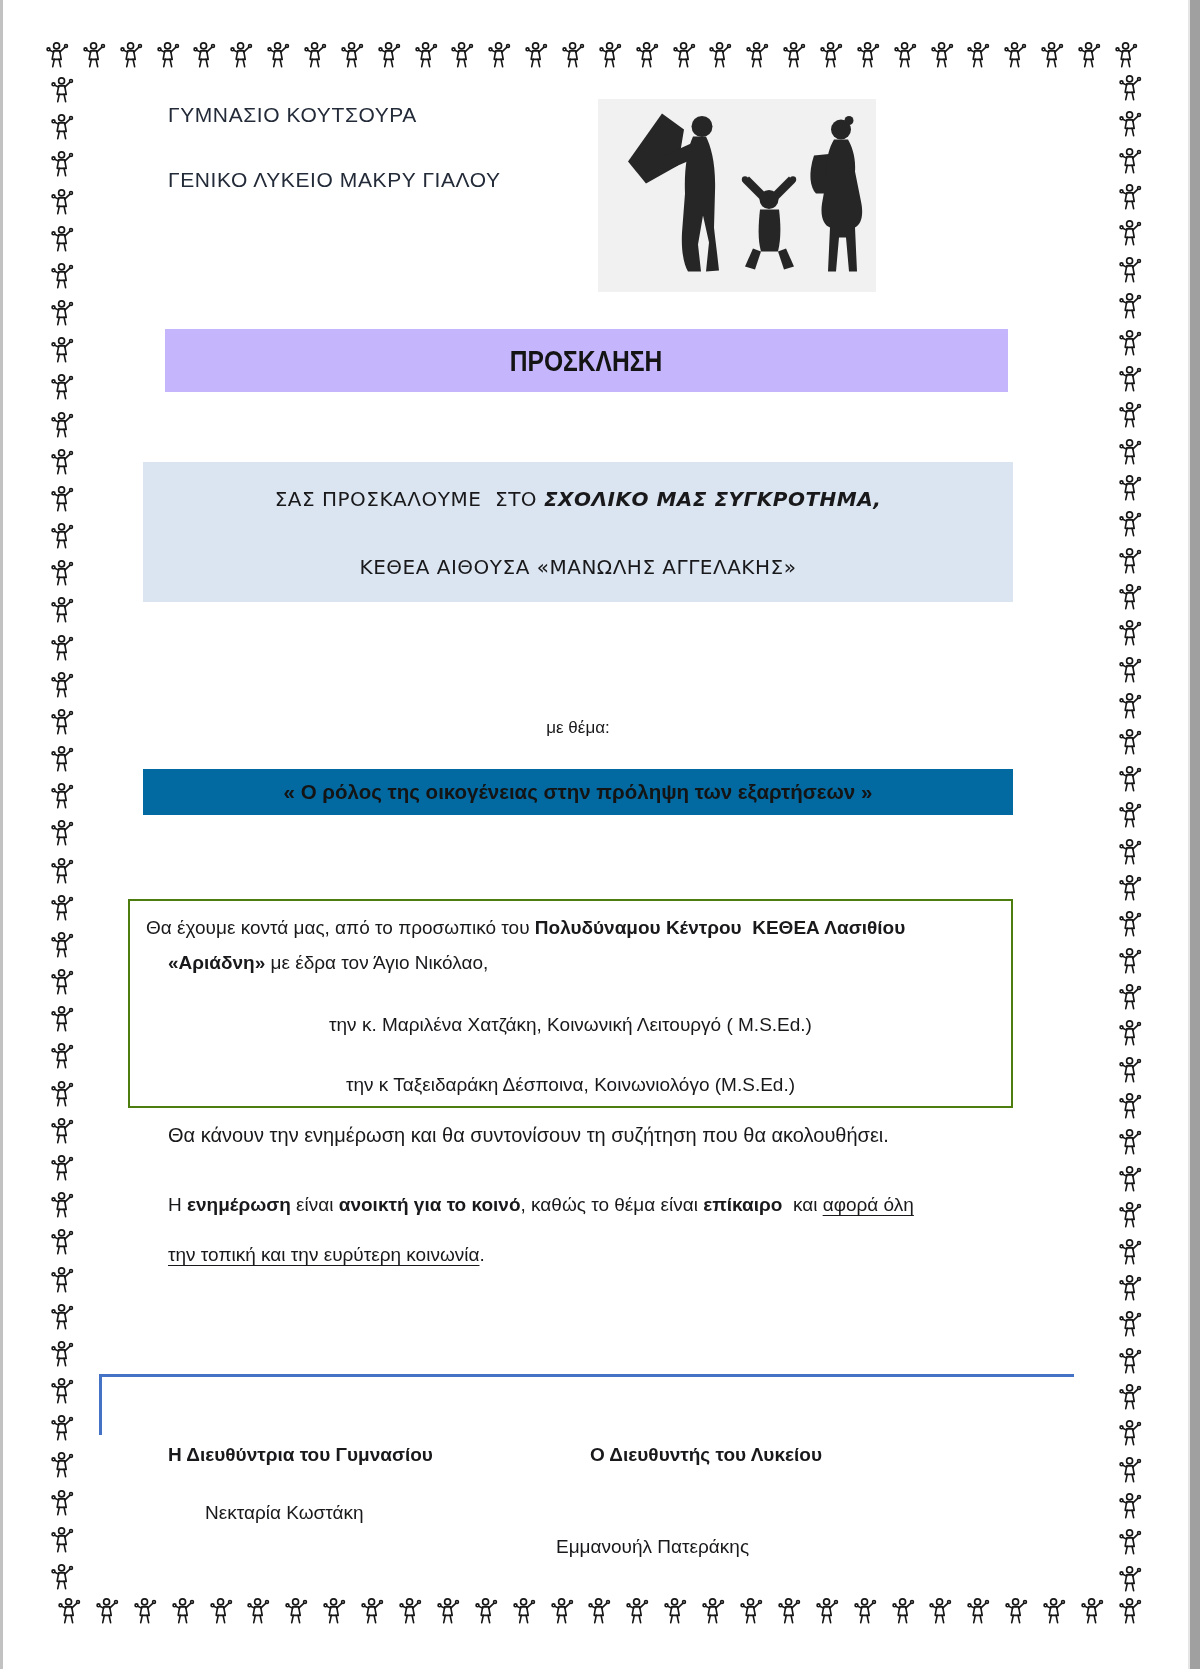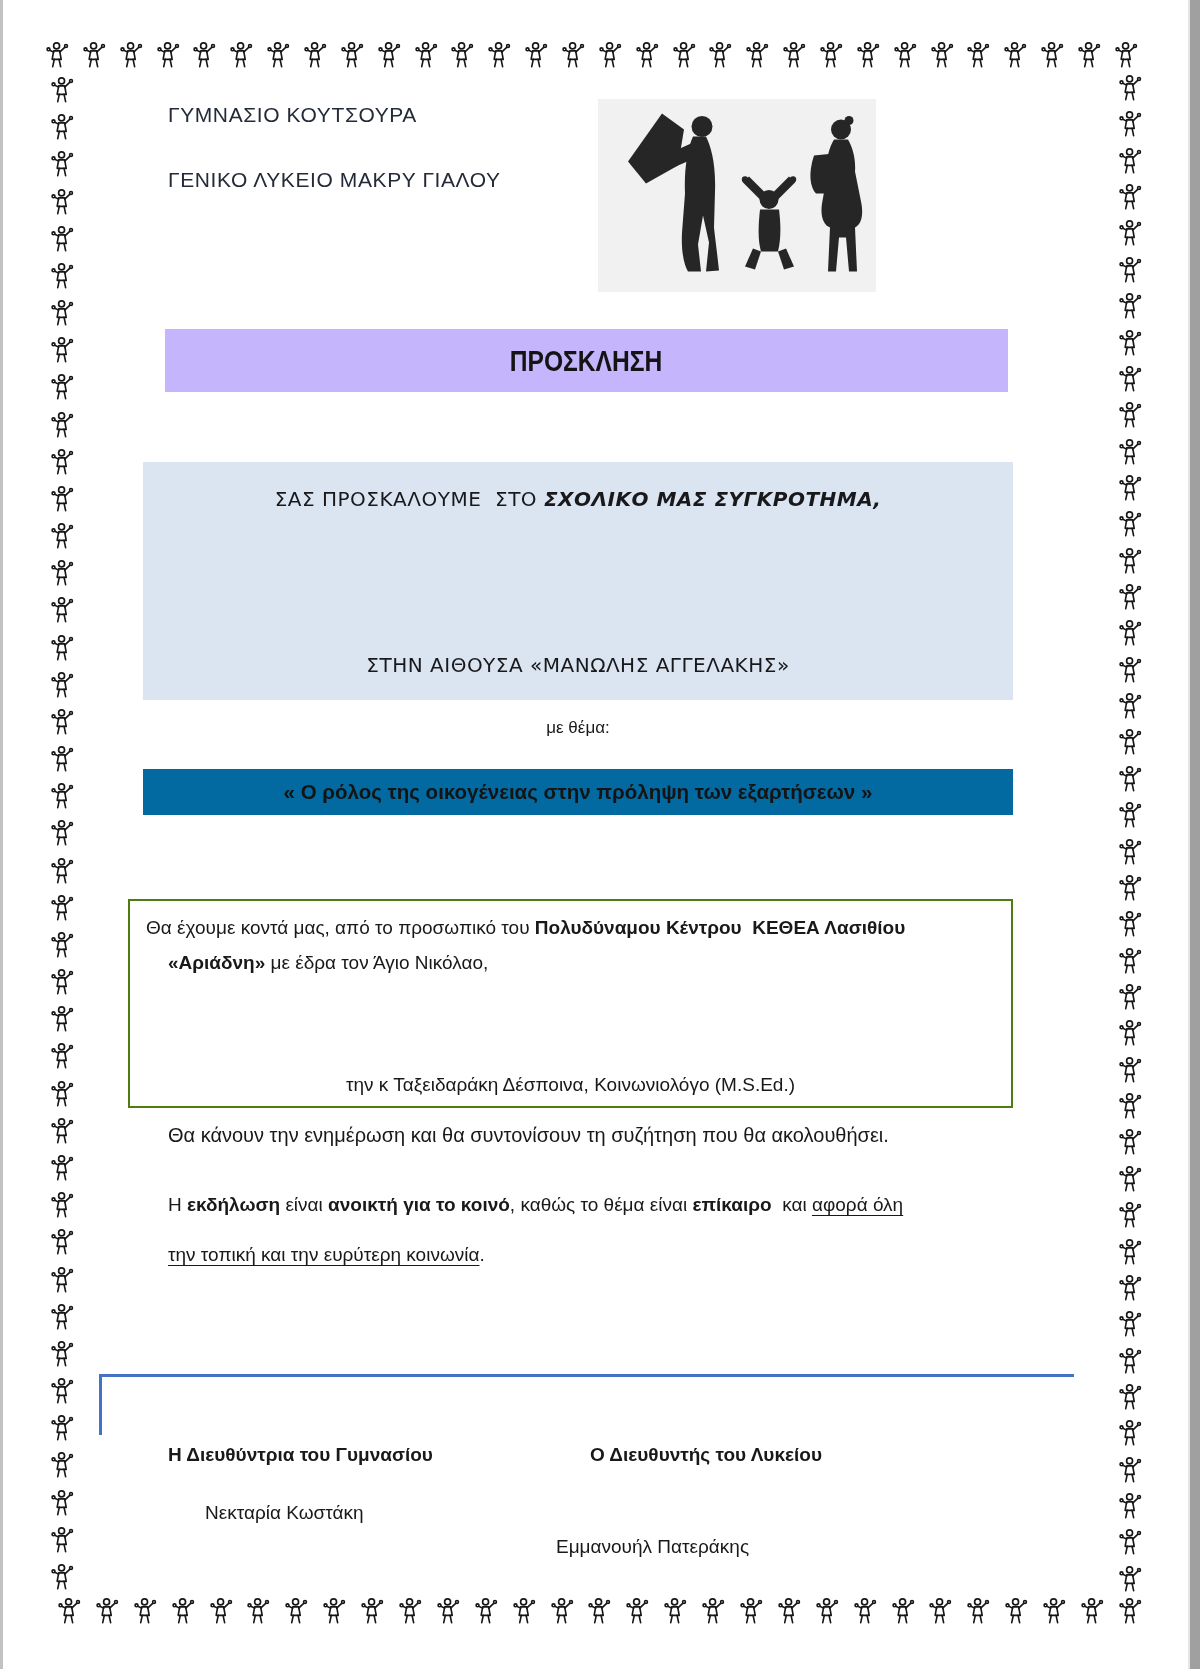--- a/index.html
+++ b/index.html
@@ -29,21 +29,21 @@
   .title-banner{
     position:absolute;left:165px;top:329px;width:843px;height:63px;
     background:#c4b5fd;display:flex;align-items:center;justify-content:center;
   }
   .title-banner span{
     font-weight:bold;font-size:30px;color:#141414;letter-spacing:0px;
     transform:scaleX(.82);display:inline-block;
   }
 
   .invite-banner{
-    position:absolute;left:143px;top:462px;width:870px;height:238px;
+    position:absolute;left:143px;top:462px;width:870px;height:140px;
     background:#dbe5f1;display:flex;flex-direction:column;justify-content:space-between;
     padding:25px 10px 23px 10px;box-sizing:border-box;
     text-align:center;font-family:"DejaVu Sans",sans-serif;font-size:20px;color:#19191c;
   }
   .invite-banner .ln{white-space:pre-wrap;letter-spacing:.5px;}
   .bi{font-weight:bold;font-style:italic;}
   .b{font-weight:bold;}
 
   .theme-label{position:absolute;left:143px;top:718px;width:870px;text-align:center;font-size:17px;color:#19191c;}
   .theme-banner{
@@ -1821,35 +1821,36 @@
     </g>
   </svg>
 </div>
 
 <div class="title-banner">
   <span>ΠΡΟΣΚΛΗΣΗ</span>
 </div>
 
 <div class="invite-banner">
   <div class="ln"><span>ΣΑΣ ΠΡΟΣΚΑΛΟΥΜΕ  ΣΤΟ </span><span class="bi">ΣΧΟΛΙΚΟ ΜΑΣ ΣΥΓΚΡΟΤΗΜΑ,</span></div>
-  <div class="ln">ΣΤΗΝ ΑΙΘΟΥΣΑ «ΜΑΝΩΛΗΣ ΑΓΓΕΛΑΚΗΣ»</div>
+  <div class="ln">ΚΕΘΕΑ ΑΙΘΟΥΣΑ «ΜΑΝΩΛΗΣ ΑΓΓΕΛΑΚΗΣ»</div>
 </div>
 
 <div class="theme-label">με θέμα:</div>
 <div class="theme-banner">
   <span>« Ο ρόλος της οικογένειας στην πρόληψη των εξαρτήσεων »</span>
 </div>
 
 <div class="speakers-box">
   <div class="l1"><span>Θα έχουμε κοντά μας, από το προσωπικό του </span><span class="b">Πολυδύναμου Κέντρου  ΚΕΘΕΑ Λασιθίου</span></div>
   <div class="l2"><span class="b">«Αριάδνη»</span><span> με έδρα τον Άγιο Νικόλαο,</span></div>
+  <div class="s1">την κ. Μαριλένα Χατζάκη, Κοινωνική Λειτουργό ( M.S.Ed.)</div>
   <div class="s2">την κ Ταξειδαράκη Δέσποινα, Κοινωνιολόγο (M.S.Ed.)</div>
 </div>
 
 <div class="close-p1">Θα κάνουν την ενημέρωση και θα συντονίσουν τη συζήτηση που θα ακολουθήσει.</div>
-<div class="close-p2"><span>Η </span><span class="b">εκδήλωση</span><span> είναι </span><span class="b">ανοικτή για το κοινό</span><span>, καθώς το θέμα είναι </span><span class="b">επίκαιρο</span><span>  και </span><span class="u">αφορά όλη</span><br><span class="u">την τοπική και την ευρύτερη κοινωνία</span><span>.</span></div>
+<div class="close-p2"><span>Η </span><span class="b">ενημέρωση</span><span> είναι </span><span class="b">ανοικτή για το κοινό</span><span>, καθώς το θέμα είναι </span><span class="b">επίκαιρο</span><span>  και </span><span class="u">αφορά όλη</span><br><span class="u">την τοπική και την ευρύτερη κοινωνία</span><span>.</span></div>
 
 <div class="table-corner"></div>
 
 <div class="sig sig-bold sig-lt">Η Διευθύντρια του Γυμνασίου</div>
 <div class="sig sig-bold sig-rt">Ο Διευθυντής του Λυκείου</div>
 <div class="sig sig-ln">Νεκταρία Κωστάκη</div>
 <div class="sig sig-rn">Εμμανουήλ Πατεράκης</div>
 
 </body></html>

